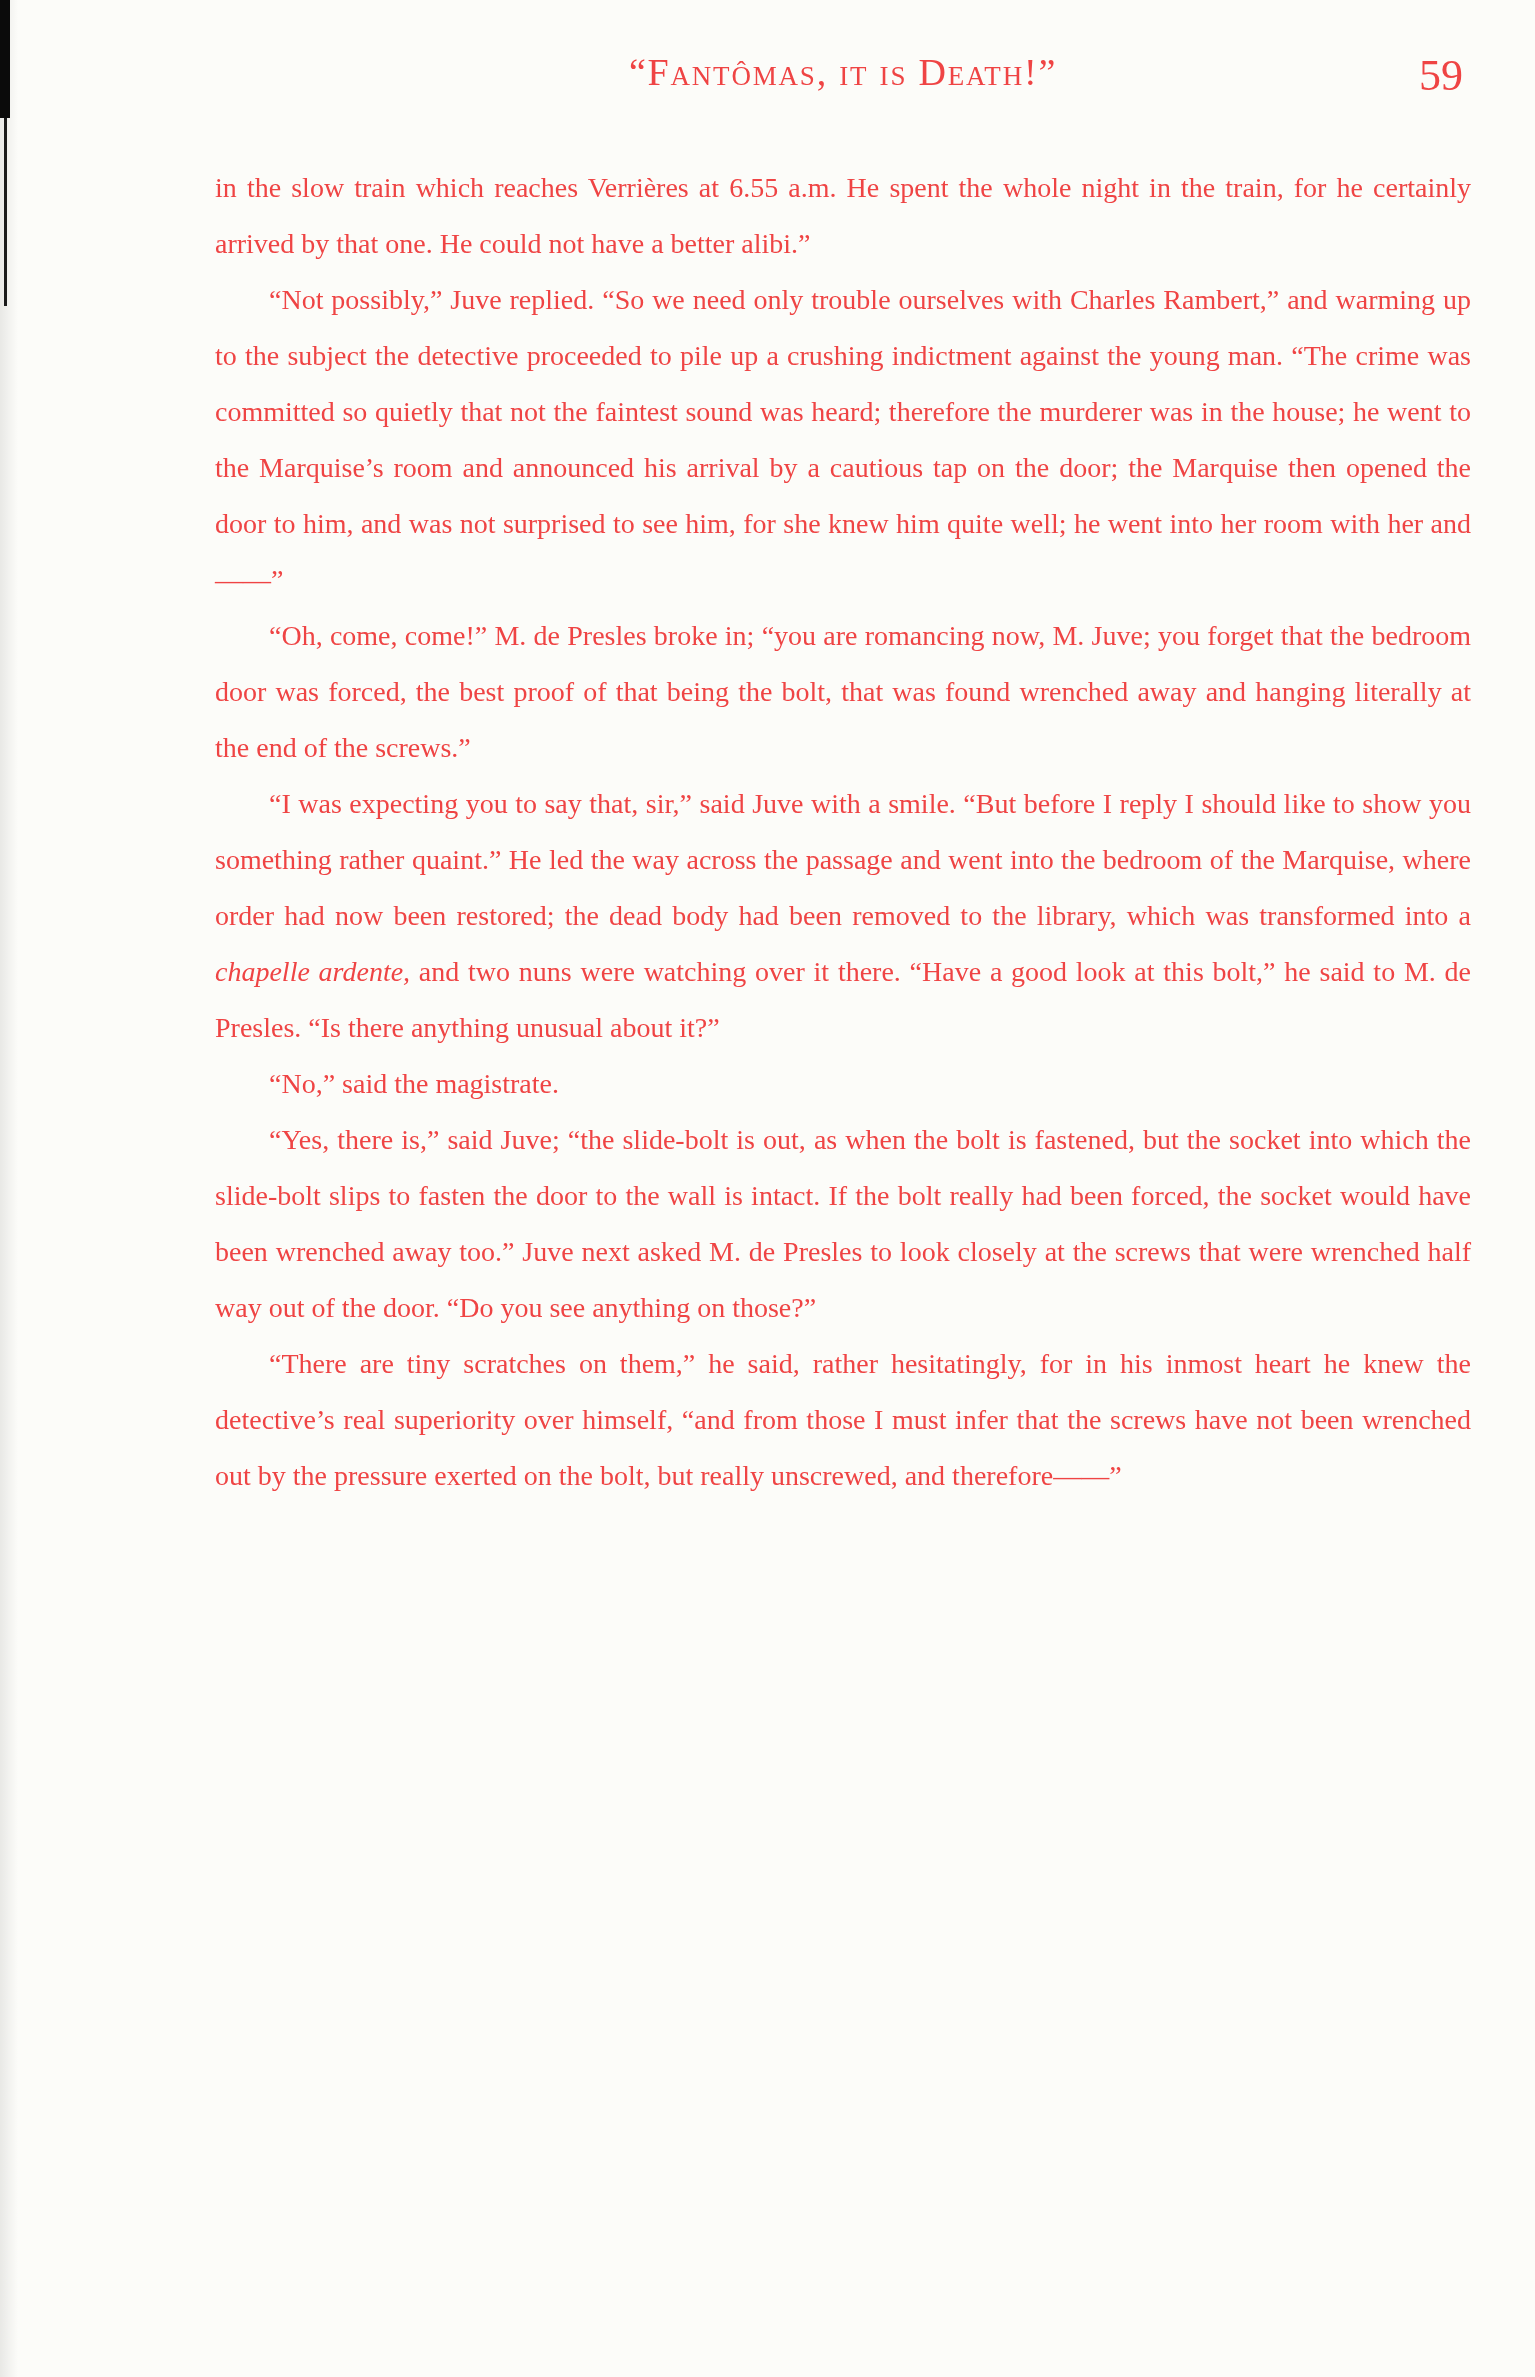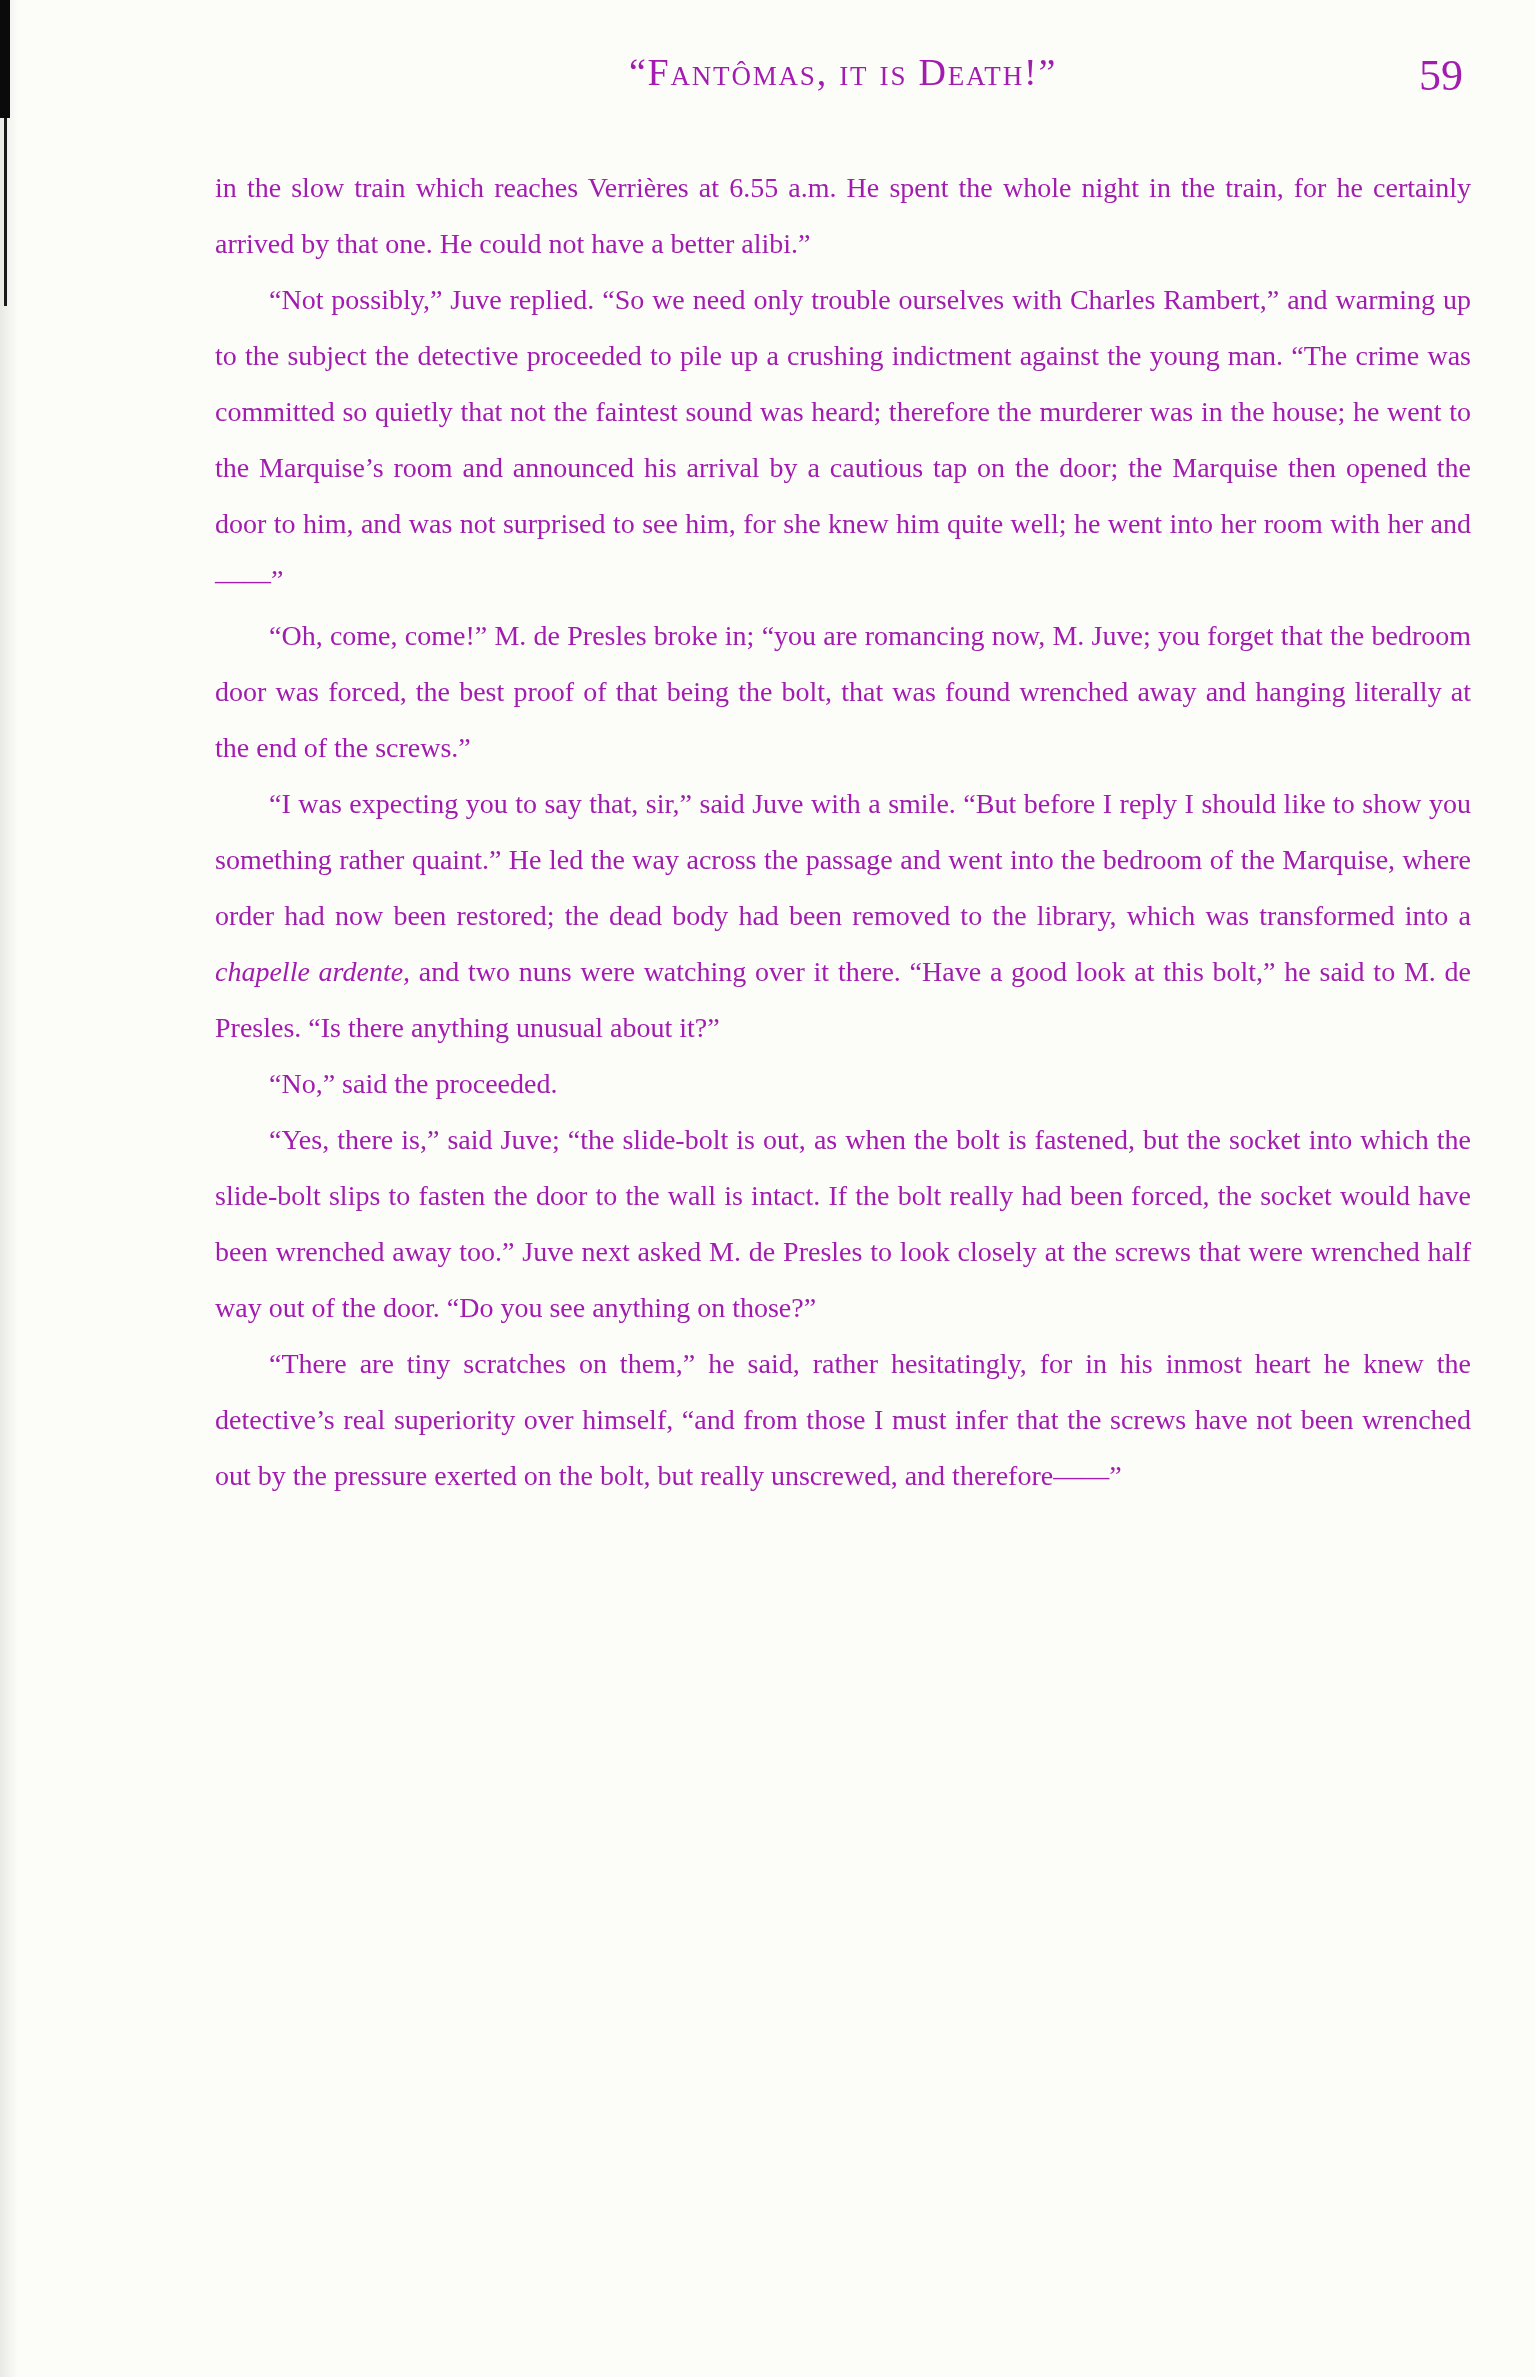--- a/index.html
+++ b/index.html
@@ -7,21 +7,21 @@
     padding: 0;
     background: #e9e9e7;
   }
   .page {
     position: relative;
     width: 1535px;
     height: 2377px;
     margin: 0 auto;
     background: #fcfcf9;
     font-family: "Liberation Serif", "DejaVu Serif", serif;
-    color: #a21caf;
+    color: #ef4444;
     overflow: hidden;
   }
   
   .gutter-shadow {
     position: absolute;
     left: 0; top: 0;
     width: 18px; height: 100%;
     background: linear-gradient(to right, rgba(0,0,0,0.08), rgba(0,0,0,0));
   }
   .scan-mark-thick {
@@ -92,19 +92,19 @@
   <div class="page-header">
     <div class="running-title">“Fantômas, it is Death!”</div>
     <div class="page-number">59</div>
   </div>
 
   <div class="page-body">
       <p class="para"><span>in the slow train which reaches Verrières at 6.55 a.m. He spent the whole night in the train, for he certainly arrived by that one. He could not have a better alibi.”</span></p>
       <p class="para indent"><span>“Not possibly,” Juve replied. “So we need only trouble ourselves with Charles Rambert,” and warming up to the subject the detective proceeded to pile up a crushing indictment against the young man. “The crime was committed so quietly that not the faintest sound was heard; therefore the murderer was in the house; he went to the Marquise’s room and announced his arrival by a cautious tap on the door; the Marquise then opened the door to him, and was not surprised to see him, for she knew him quite well; he went into her room with her and——”</span></p>
       <p class="para indent"><span>“Oh, come, come!” M. de Presles broke in; “you are romancing now, M. Juve; you forget that the bedroom door was forced, the best proof of that being the bolt, that was found wrenched away and hanging literally at the end of the screws.”</span></p>
       <p class="para indent"><span>“I was expecting you to say that, sir,” said Juve with a smile. “But before I reply I should like to show you something rather quaint.” He led the way across the passage and went into the bedroom of the Marquise, where order had now been restored; the dead body had been removed to the library, which was transformed into a </span><span class="italic">chapelle ardente,</span><span> and two nuns were watching over it there. “Have a good look at this bolt,” he said to M. de Presles. “Is there anything unusual about it?”</span></p>
-      <p class="para indent"><span>“No,” said the proceeded.</span></p>
+      <p class="para indent"><span>“No,” said the magistrate.</span></p>
       <p class="para indent"><span>“Yes, there is,” said Juve; “the slide-bolt is out, as when the bolt is fastened, but the socket into which the slide-bolt slips to fasten the door to the wall is intact. If the bolt really had been forced, the socket would have been wrenched away too.” Juve next asked M. de Presles to look closely at the screws that were wrenched half way out of the door. “Do you see anything on those?”</span></p>
       <p class="para indent"><span>“There are tiny scratches on them,” he said, rather hesitatingly, for in his inmost heart he knew the detective’s real superiority over himself, “and from those I must infer that the screws have not been wrenched out by the pressure exerted on the bolt, but really unscrewed, and therefore——”</span></p>
     </div>
 
 </div>
 
 
 </body></html>

